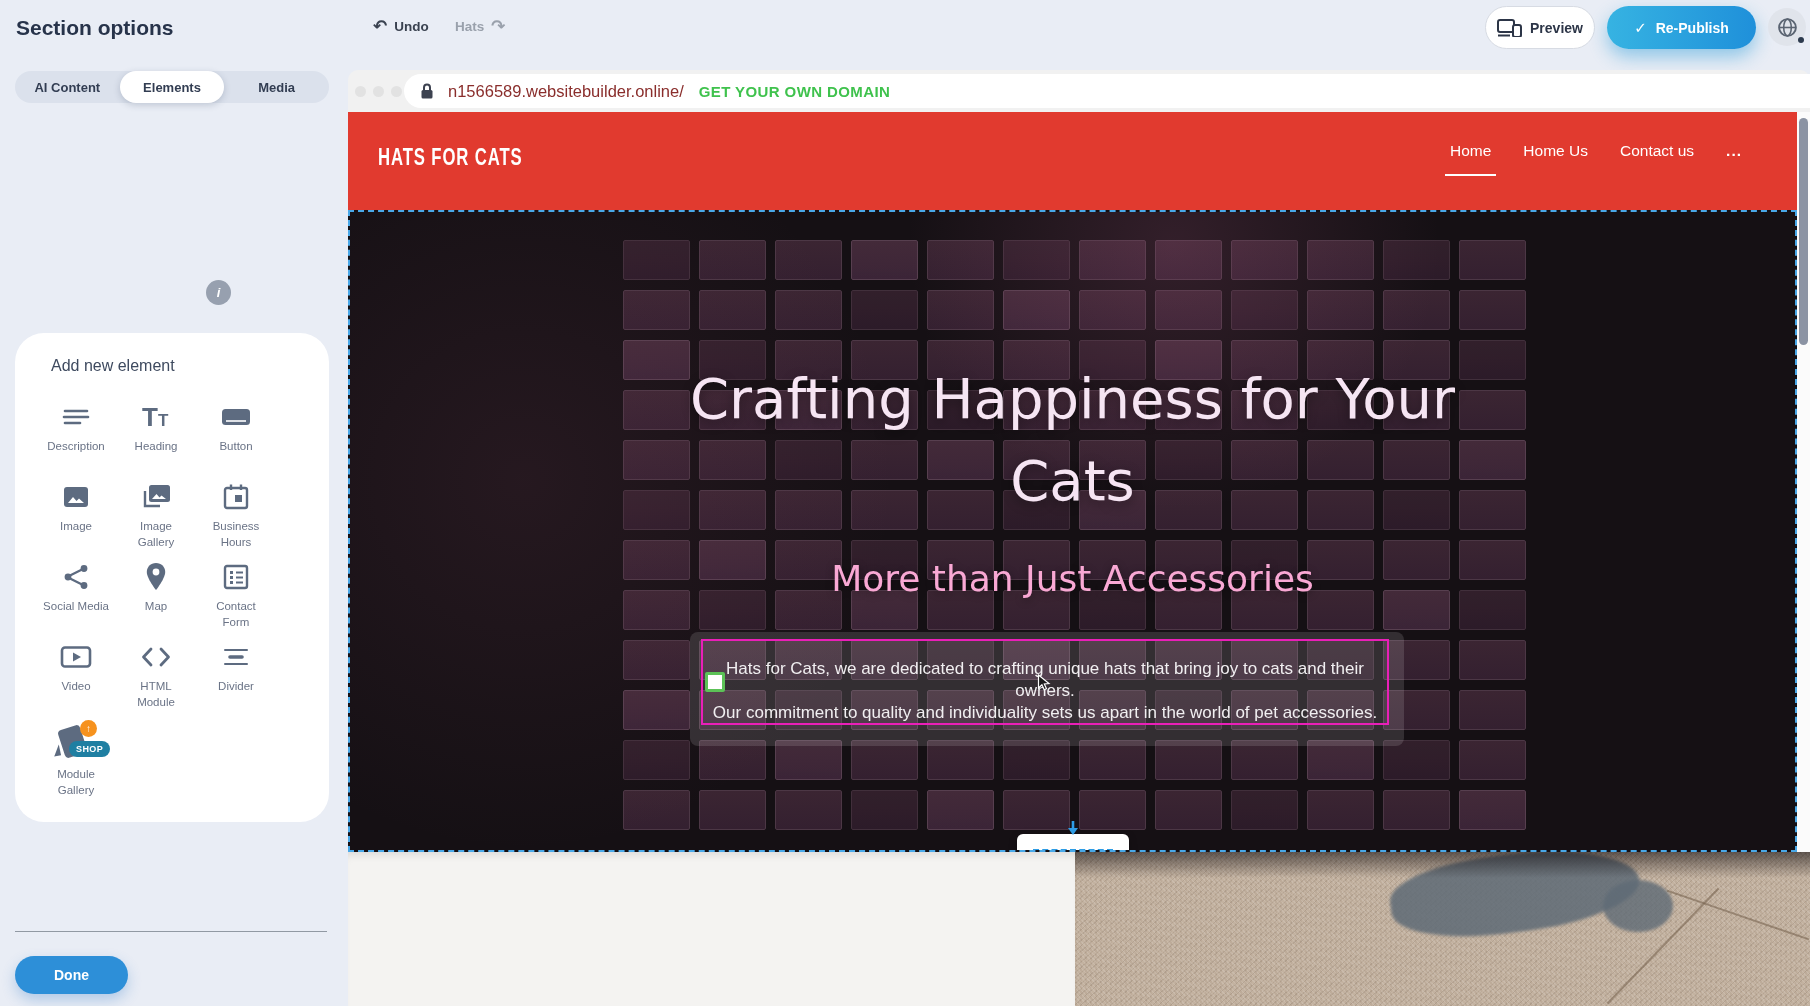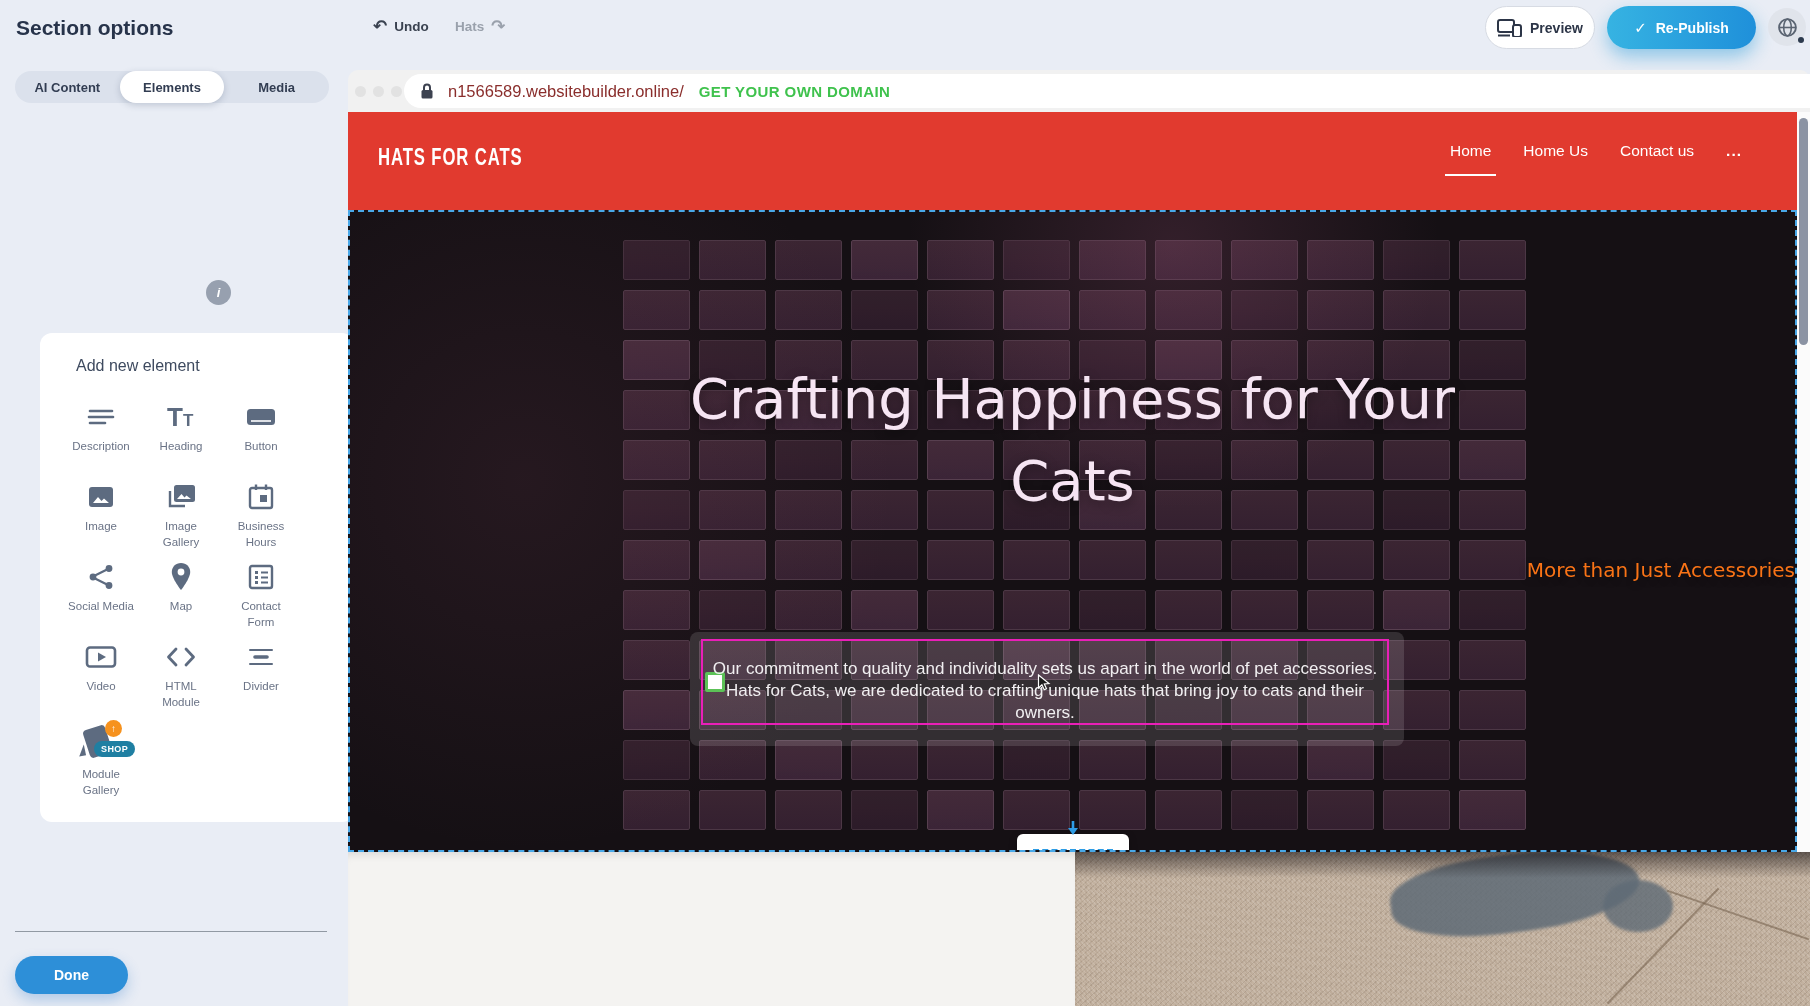--- a/index.html
+++ b/index.html
@@ -39,21 +39,21 @@
   .tip-body { position:absolute; left:23px; top:47px; width:262px; font-size:12.5px; line-height:1.38; color:#4f90c8; }
 
   .edit-mobile-btn { position:absolute; left:15px; top:267px; width:178px; height:50px; border-radius:25px;
       background:#2d8fd8; border:none; color:#fff; font-size:13.5px; font-weight:700; cursor:pointer;
       display:flex; align-items:center; justify-content:space-between; padding:0 15px 0 19px;
       box-shadow:0 9px 18px rgba(45,120,200,.35); font-family:"Liberation Sans",sans-serif; }
   .info-btn { position:absolute; left:206px; top:280px; width:25px; height:25px; border-radius:50%;
       background:#97a0af; color:#fff; font-size:13px; font-weight:700; display:flex; align-items:center;
       justify-content:center; cursor:pointer; font-style:italic; }
 
-  .elements-card { position:absolute; left:15px; top:333px; width:314px; height:489px; background:#fff; border-radius:12px;margin-left:25px; }
+  .elements-card { position:absolute; left:15px; top:333px; width:314px; height:489px; background:#fff; border-radius:29px; }
   .elements-head { position:absolute; left:36px; top:24px; font-size:16px; font-weight:500; color:#3e4a5f; }
   .el-grid { position:absolute; left:21px; top:62px; width:240px; display:grid;
       grid-template-columns:80px 80px 80px; grid-auto-rows:80px; }
   .el-item { display:flex; flex-direction:column; align-items:center; cursor:pointer; padding-top:5px; }
   .el-icon { height:34px; display:flex; align-items:center; justify-content:center; }
   .el-label { margin-top:5px; font-size:11.5px; line-height:1.35; color:#6a7386; text-align:center; white-space:pre-line; }
 
   .pg-wrap { position:relative; width:48px; height:42px; }
   .pg-card { position:absolute; left:9px; top:7px; width:23px; height:29px; background:#5d6b80; border-radius:4px;
       transform:rotate(-18deg); }
@@ -93,22 +93,22 @@
   .tile-wall { position:absolute; inset:0; }
   .tile { position:absolute; width:67px; height:40px; border-radius:2px;
       background:linear-gradient(#3b2532,#342030); border:1px solid #4c3745; }
   .hero-glow { position:absolute; inset:0; pointer-events:none;
       background:radial-gradient(circle at 57% 5%, rgba(170,90,130,.20), transparent 26%),
                  radial-gradient(circle at 12% 42%, rgba(150,80,110,.13), transparent 28%); }
   .hero-heading { position:absolute; left:0; right:0; top:146px; text-align:center;
       font-family:"DejaVu Sans", sans-serif; font-size:56px; line-height:82px; font-weight:500;
       color:#f6e5f3; text-shadow:0 3px 12px rgba(0,0,0,.4); }
   .hero-heading .inner { display:inline-block; max-width:800px; }
-  .hero-sub { position:absolute; left:0; right:0; top:346px; text-align:right;
-      font-family:"DejaVu Sans", sans-serif; font-size:20px; color:#f97316; text-shadow:0 2px 8px rgba(0,0,0,.4); }
+  .hero-sub { position:absolute; left:0; right:0; top:346px; text-align:center;
+      font-family:"DejaVu Sans", sans-serif; font-size:36px; color:#f9a8d4; text-shadow:0 2px 8px rgba(0,0,0,.4); }
 
   .element-overlay { position:absolute; left:340px; top:420px; width:714px; height:114px;
       background:rgba(255,255,255,.13); border-radius:8px; }
   .element-box { position:absolute; left:351px; top:427px; width:688px; height:86px;
       border:2px solid #ea1fb8; cursor:pointer; }
   .element-text { position:absolute; left:6px; right:6px; top:17px; text-align:center;
       font-size:17px; line-height:22px; color:#f1eff1; }
   .drag-handle { position:absolute; left:2px; top:31px; width:20px; height:20px; background:#fff;
       border:3px solid #5cc257; border-radius:2px; cursor:grab; }
   .mouse-cursor { position:absolute; left:687px; top:462px; }
@@ -549,22 +549,22 @@
 
     <div class="hero-heading">
       <span class="inner">Crafting Happiness for Your Cats</span>
     </div>
     <div class="hero-sub">More than Just Accessories</div>
 
     <div class="element-overlay"></div>
     <div class="element-box">
       <span class="drag-handle"></span>
       <div class="element-text">
+        <div>Hats for Cats, we are dedicated to crafting unique hats that bring joy to cats and their owners.</div>
         <div>Our commitment to quality and individuality sets us apart in the world of pet accessories.</div>
-        <div>Hats for Cats, we are dedicated to crafting unique hats that bring joy to cats and their owners.</div>
       </div>
     </div>
 
     <span class="mouse-cursor">
       <svg width="15" height="18" viewBox="0 0 15 18">
           <path d="M1.5 1l0 13 3.4-3.2 2.3 5 2.3-1-2.2-4.8 4.7-.5z" fill="#1b1b1b" stroke="#fff" stroke-width="1.2"></path>
         </svg>
     </span>
 
     <div class="resize-handle">

